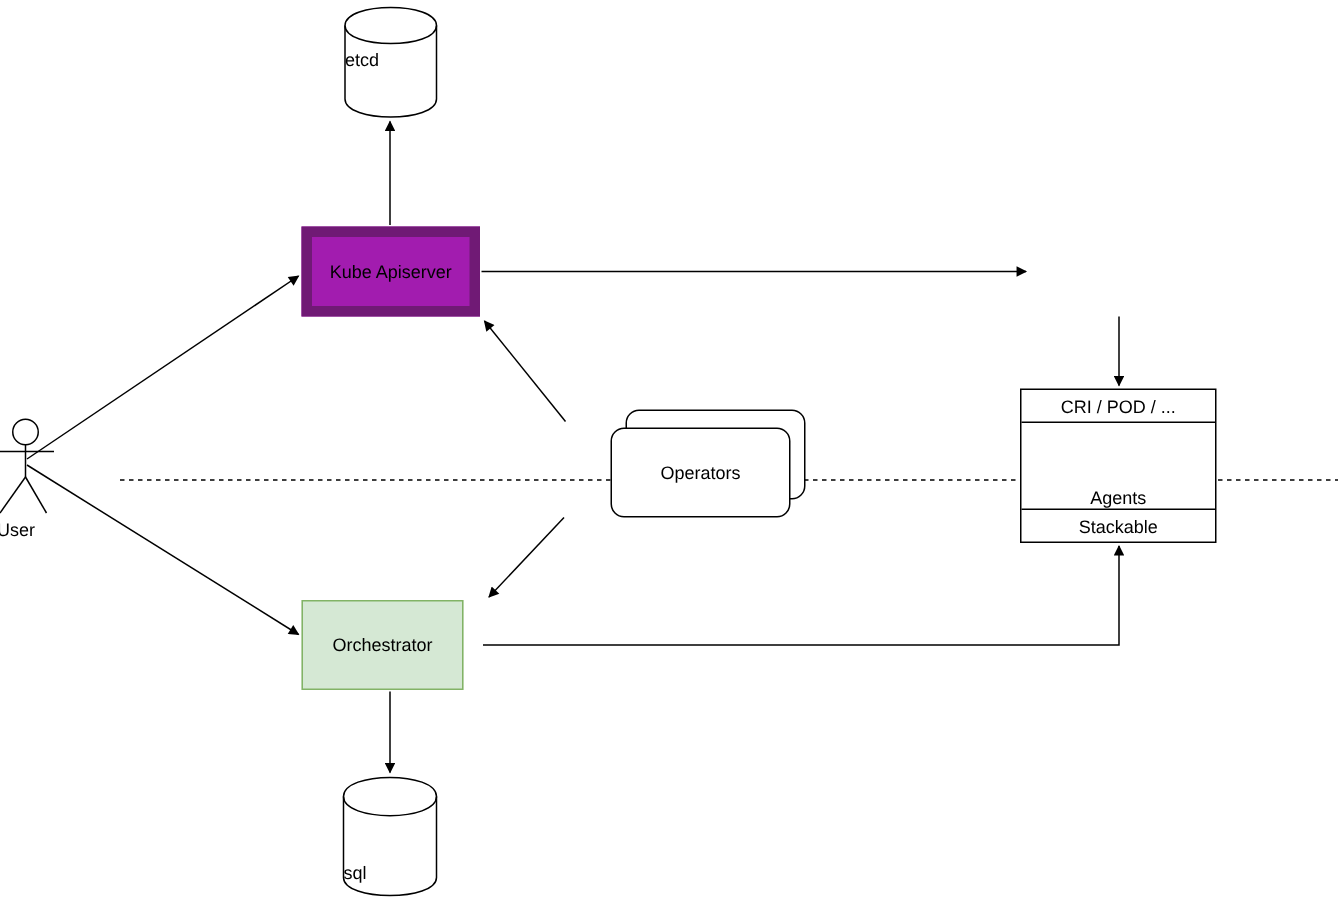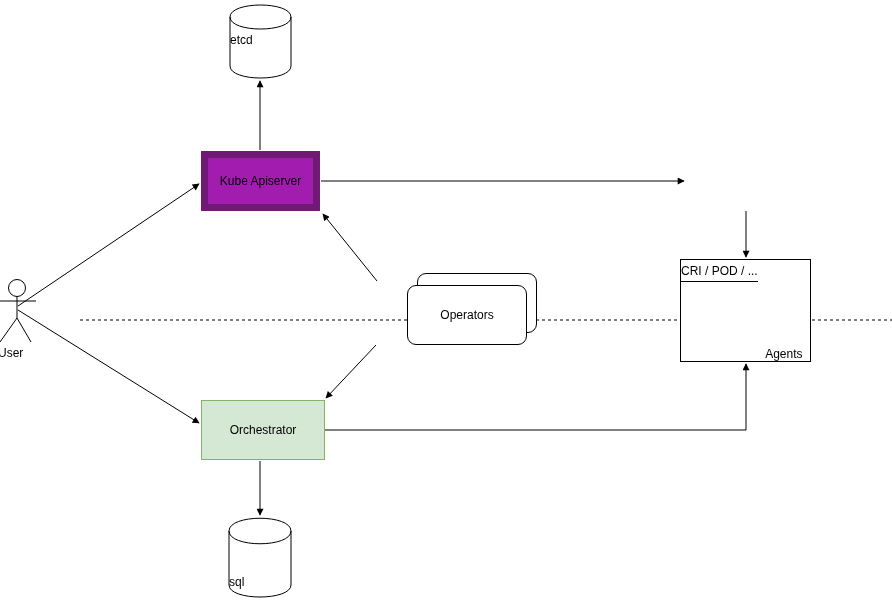--- a/index.html
+++ b/index.html
@@ -44,21 +44,21 @@
     background: #ffffff;
     border: 1px solid #000000;
     border-radius: 9px;
     margin-left: 36px;
   }
   .agents-box {
     left: 680px; top: 259px;
     width: 131px; height: 103px;
     background: #ffffff;
     border: 1px solid #000000;
-    flex-direction: row;
+    flex-direction: column;
     align-items: stretch;
     justify-content: flex-start;
     padding: 0;
   }
   .agents-header {
     height: 21px;
     border-bottom: 1px solid #000;
     display: flex; align-items: center; justify-content: center;
   }
   .agents-body {
@@ -128,23 +128,26 @@
     <span>Operators</span>
   </div>
 
   <div class="node agents-box">
     <div class="agents-header">
       <span>CRI / POD / ...</span>
     </div>
     <div class="agents-body">
       <span>Agents</span>
     </div>
+    <div class="agents-footer">
+      <span>Stackable</span>
+    </div>
   </div>
 
-  <div class="node orch" style="left:201px; top:400px; width:124px; height:60px;">
+  <div class="node orch" style="left:201px; top:400px; width:108px; height:60px;">
     <span>Orchestrator</span>
   </div>
 
   <div class="shape-label" style="left:230px; top:33px; width:61px;">etcd</div>
   <div class="shape-label" style="left:229px; top:575px; width:76px;">sql</div>
 
   <div class="shape-label" style="left:-2px; top:346px; width:38px;">User</div>
 
 </div>
 

